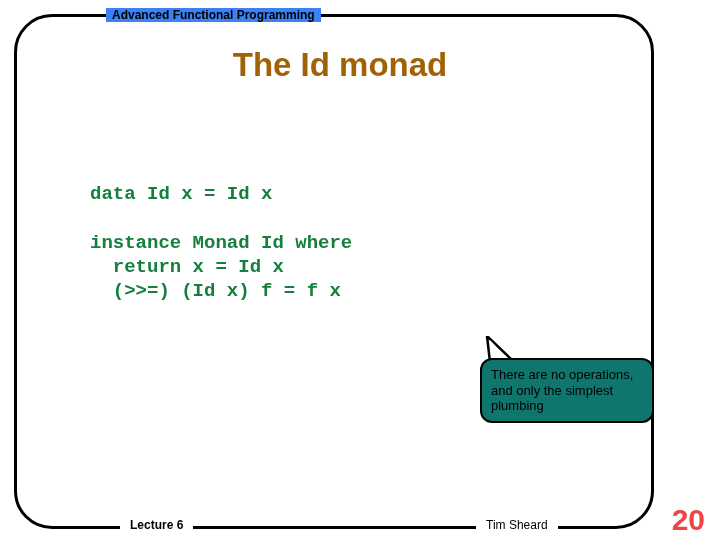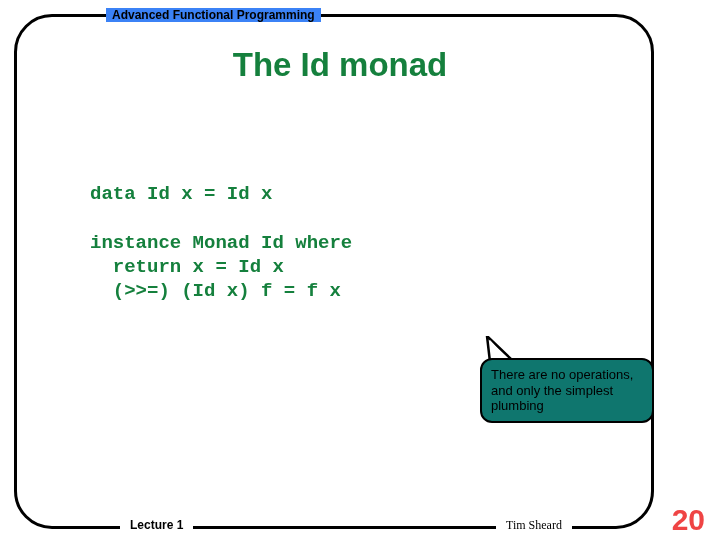--- a/index.html
+++ b/index.html
@@ -37,39 +37,38 @@
     left: 120px;
     top: 518px;
     background: #fff;
     padding: 0 10px;
     font-size: 12px;
     font-weight: bold;
     color: #000;
   }
   .footer-right {
     position: absolute;
-    left: 496px;
+    left: 476px;
     top: 518px;
     background: #fff;
     padding: 0 10px;
     font-size: 12px;
     font-weight: normal;
     color: #000;
-    font-family: Liberation Serif, serif;
   }
   .title {
     position: absolute;
     left: 60px;
     top: 46px;
     width: 560px;
     text-align: center;
     font-family: Verdana, Geneva, sans-serif;
     font-weight: bold;
     font-size: 33px;
-    color: #15803d;
+    color: #a16207;
   }
   .code-block {
     position: absolute;
     left: 90px;
     top: 182px;
     font-family: "Courier New", monospace;
     font-size: 19px;
     font-weight: bold;
     color: #15803d;
     line-height: 1.28;
@@ -128,16 +127,16 @@
   <svg width="40" height="30">
     <polygon points="6,26 3,0 28,24" fill="#fff" stroke="#000" stroke-width="2.5" stroke-linejoin="round"></polygon>
     <polygon points="8,26 6,4 24,24" fill="#fff"></polygon>
   </svg>
 </div>
 
 <div class="callout">
   <span>There are no operations, and only the simplest plumbing</span>
 </div>
 
-<div class="footer-left">Lecture 1</div>
+<div class="footer-left">Lecture 6</div>
 <div class="footer-right">Tim Sheard</div>
 
 <div class="page-number">20</div>
 
 </body></html>

